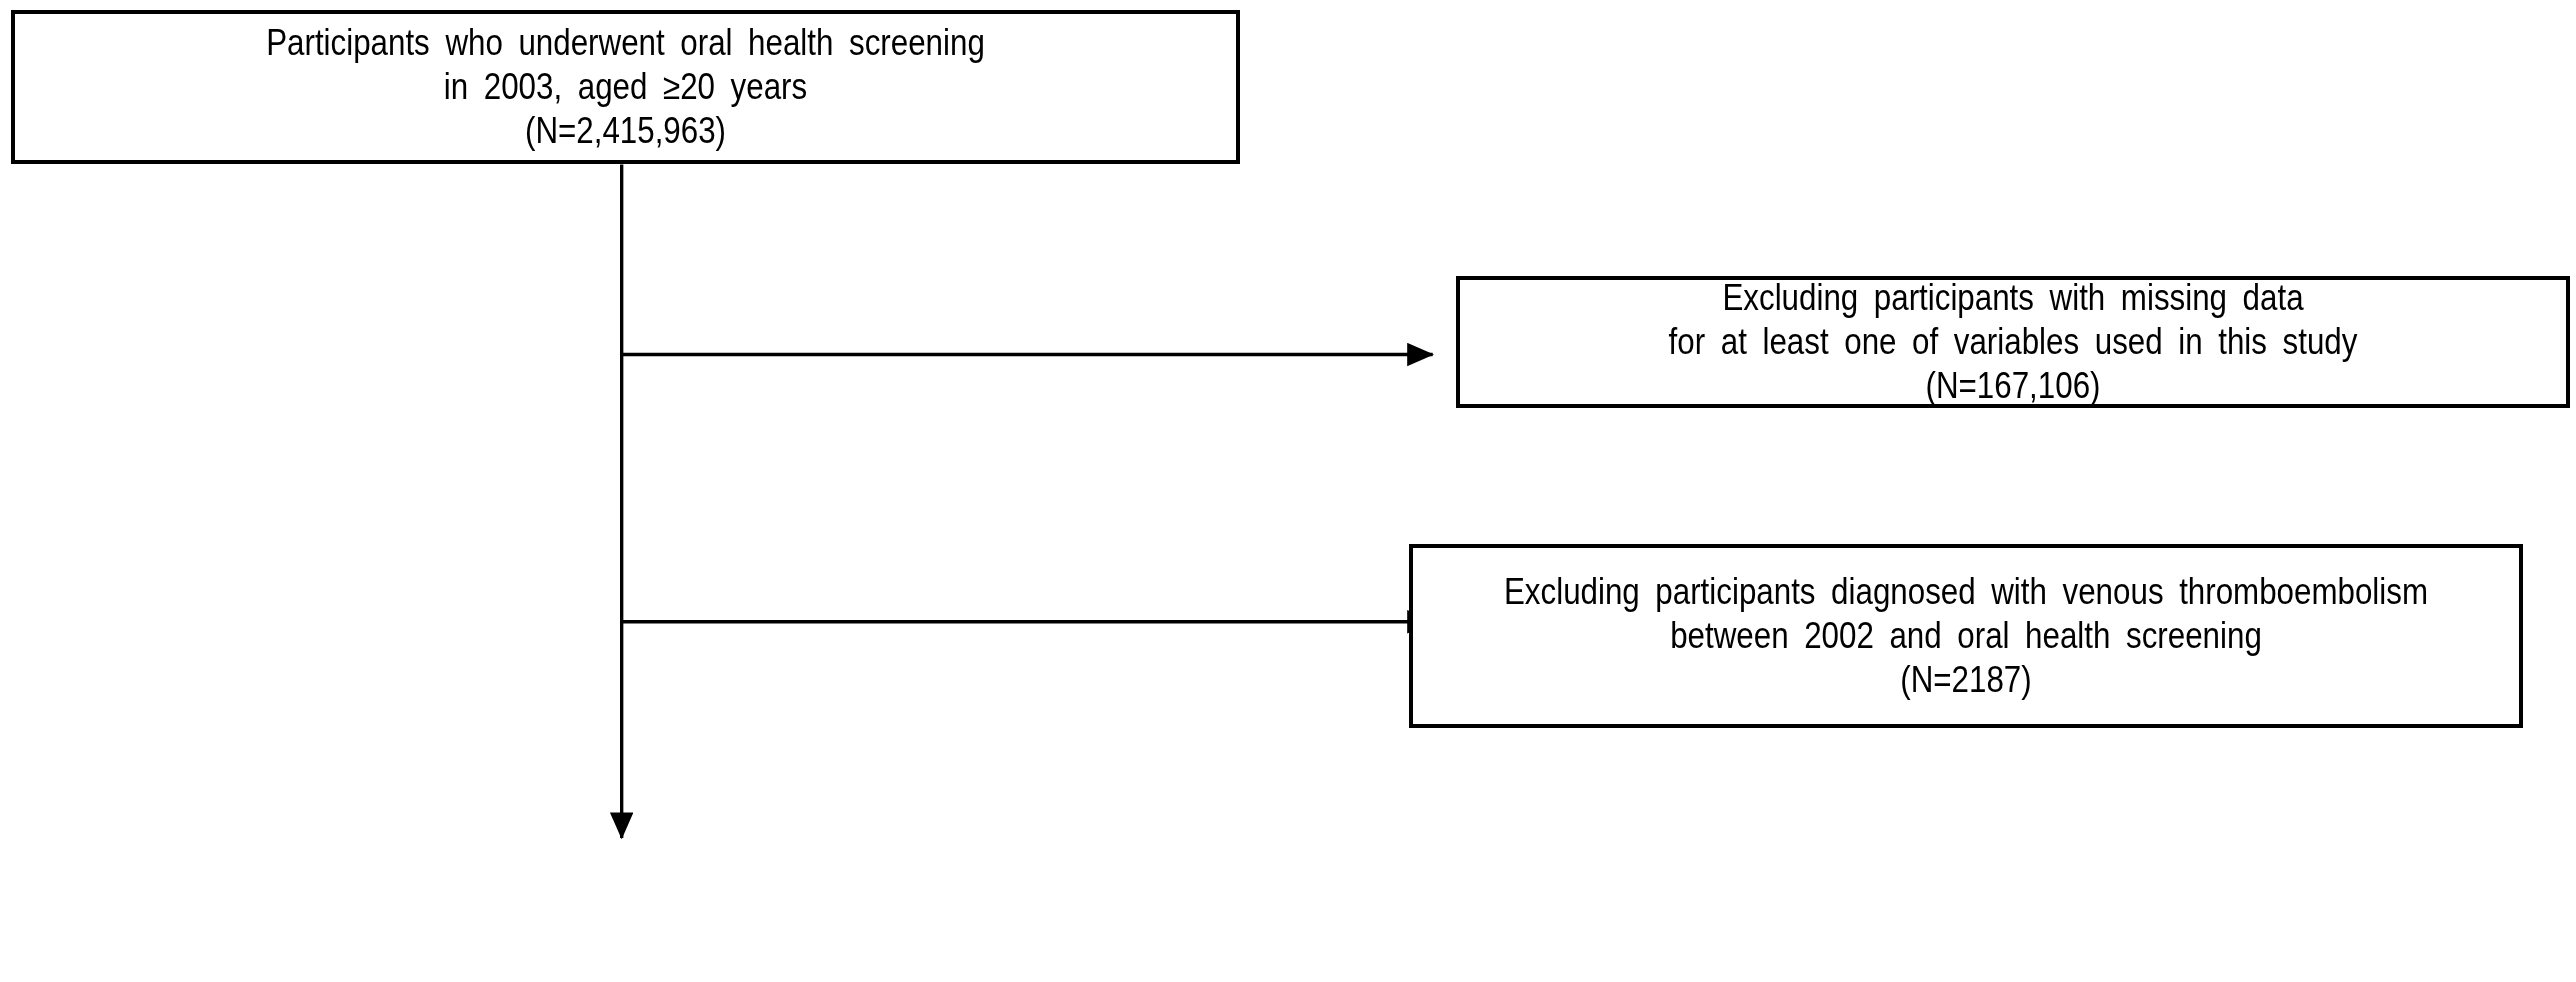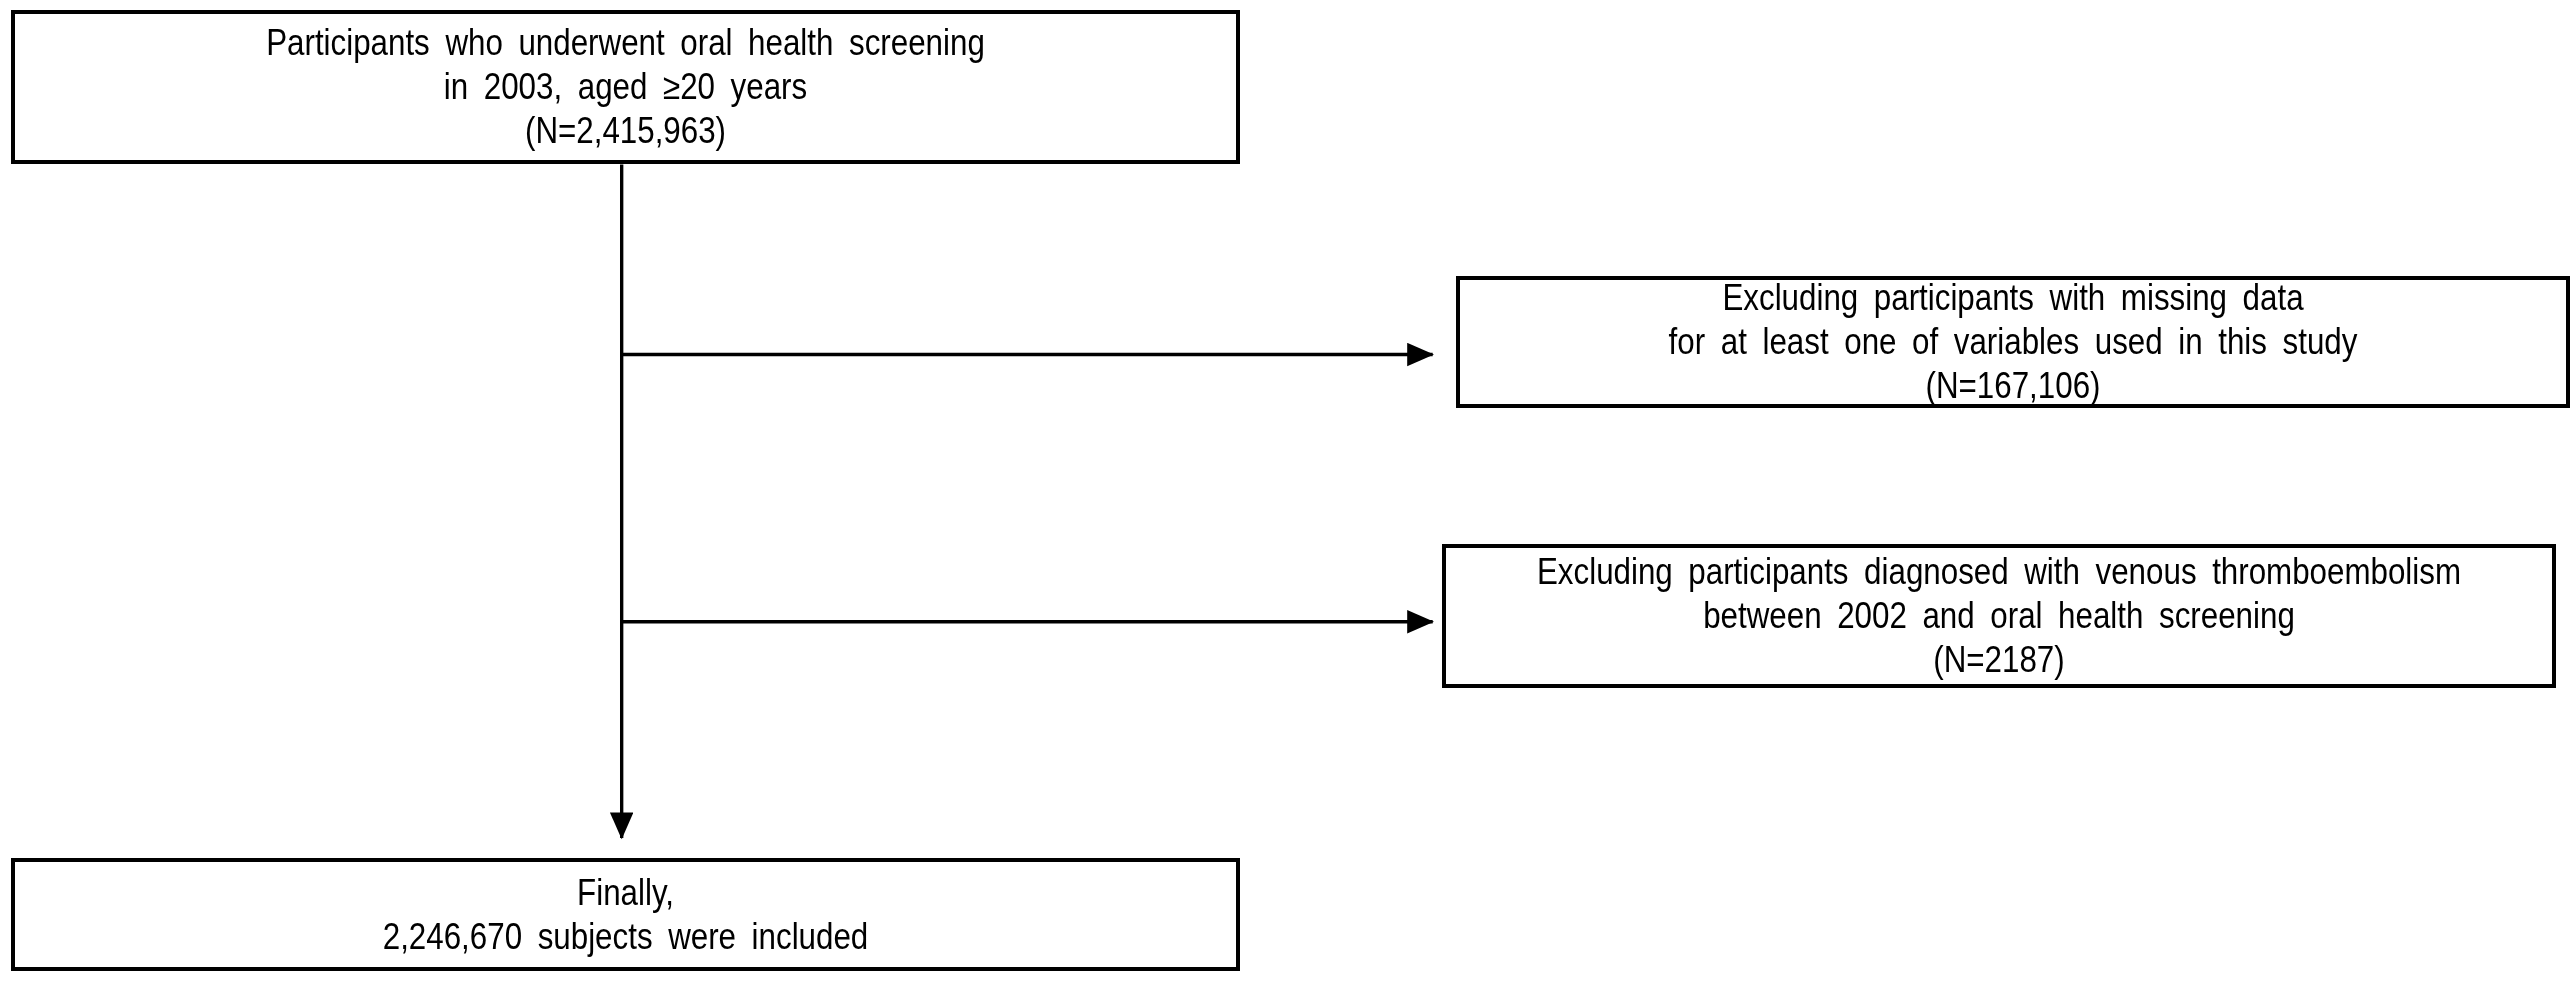--- a/index.html
+++ b/index.html
@@ -53,24 +53,24 @@
     width: 1229px;
     height: 154px;
   }
   .box-exclusion-1 {
     left: 1456px;
     top: 276px;
     width: 1114px;
     height: 132px;
   }
   .box-exclusion-2 {
-    left: 1442px;
+    left: 1409px;
     top: 544px;
     width: 1114px;
-    height: 144px;
+    height: 184px;
   }
   .box-final {
     left: 10.7px;
     top: 858px;
     width: 1229px;
     height: 113px;
   }
 </style>
 </head>
 <body>
@@ -99,19 +99,15 @@
     <div class="line">for at least one of variables used in this study</div>
     <div class="line">(N=167,106)</div>
   </div>
 
   <div class="box box-exclusion-2">
     <div class="line">Excluding participants diagnosed with venous thromboembolism</div>
     <div class="line">between 2002 and oral health screening</div>
     <div class="line">(N=2187)</div>
   </div>
 
-  <div class="box box-final">
-    <div class="line">Finally,</div>
-    <div class="line">2,246,670 subjects were included</div>
-  </div>
 
 </div>
 
 
 </body></html>

